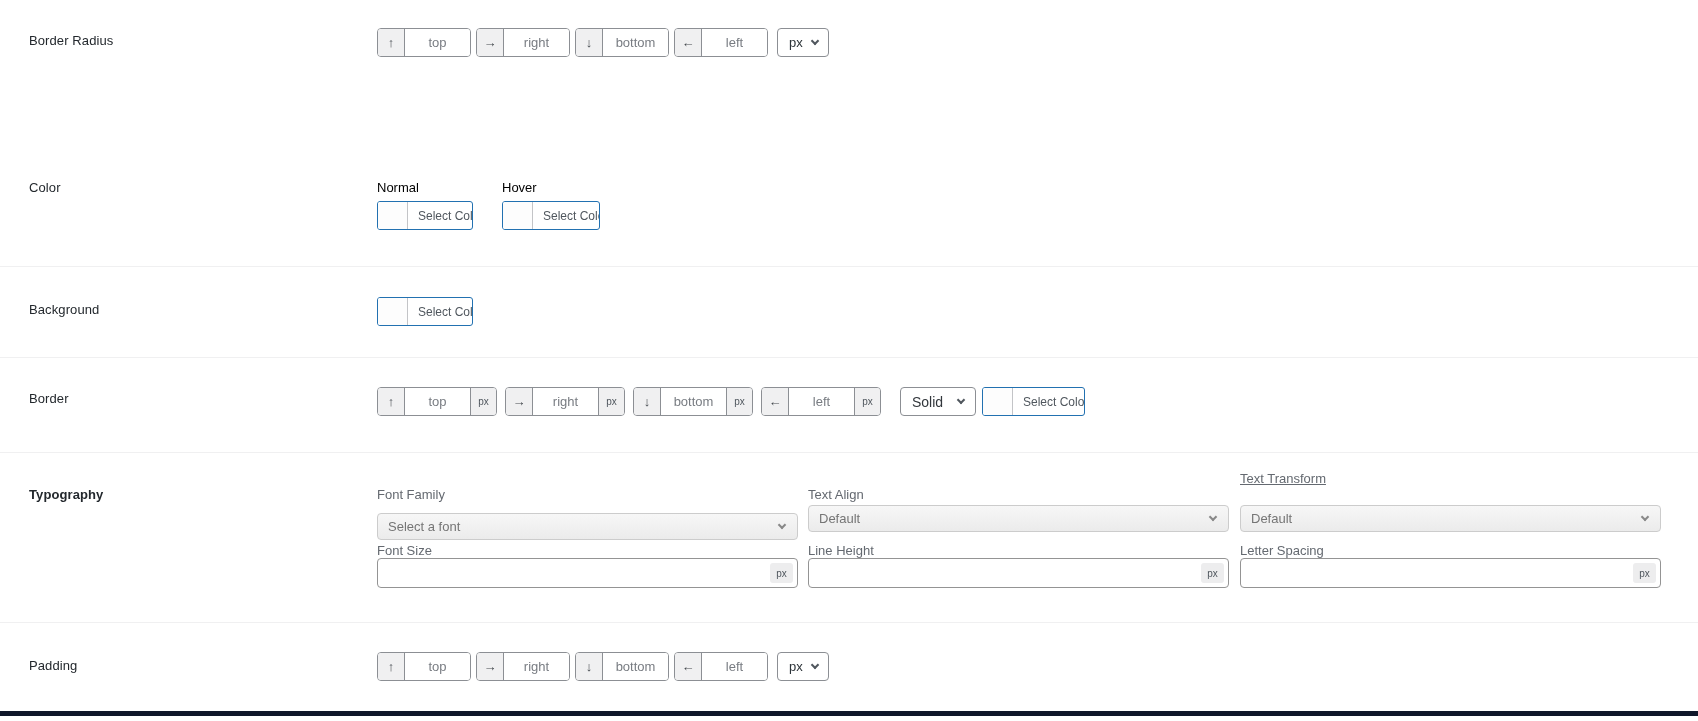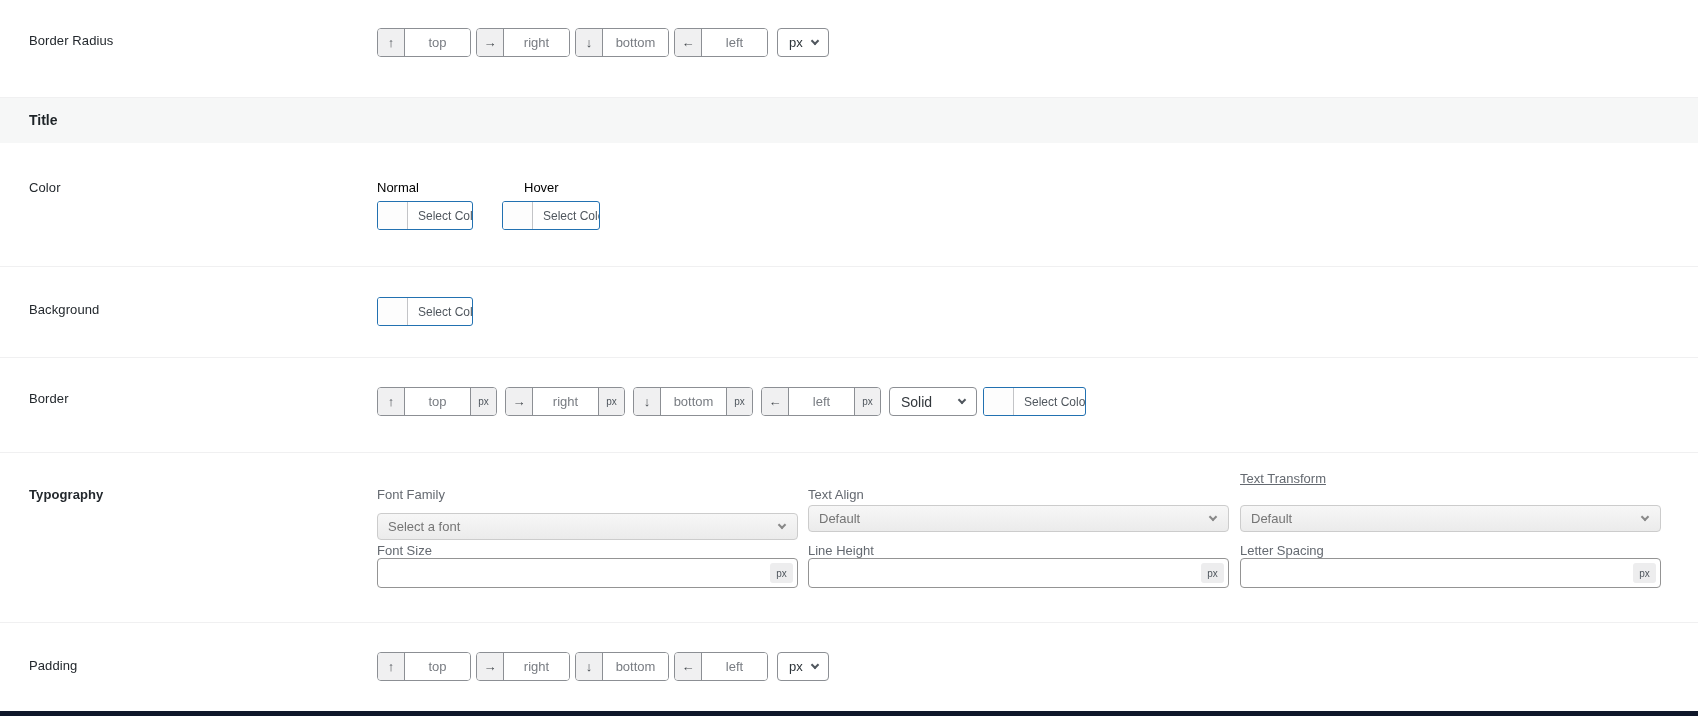--- a/index.html
+++ b/index.html
@@ -63,22 +63,22 @@
     cursor:pointer;
   }
   .chevron {
     display:inline-block; width:6px; height:6px;
     border-right:2px solid #50575e; border-bottom:2px solid #50575e;
     transform:rotate(45deg); margin-left:9px; margin-top:-3px;
   }
 
   
   .style-select {
-    height:29px; margin-left:8px; padding:0 11px;
-    display:flex; align-items:center; justify-content:space-between; width:88px;
+    height:29px; margin-left:19px; padding:0 11px;
+    display:flex; align-items:center; justify-content:space-between; width:76px;
     background:#fff; border:1px solid #8c8f94; border-radius:4px;
     font-family:"Liberation Sans", sans-serif; font-size:14px; color:#32373c;
     cursor:pointer;
   }
 
   
   .select-color {
     position:absolute; height:29px;
     display:flex; align-items:stretch;
     background:#fff; border:1px solid #2271b1; border-radius:3px;
@@ -146,28 +146,25 @@
         <span class="arrow-seg">←</span>
         <input class="side-input" type="text" placeholder="left" style="">
       </div>
       <div class="unit-select">
         <span>px</span>
         <span class="chevron"></span>
       </div>
     </div>
   </div>
 
-  <div id="band-title">
-    <div class="band-label">Title</div>
-  </div>
 
   <div class="row row-divider" style="top:143px; height:124px;">
     <div class="row-label" style="top:37px;">Color</div>
     <div class="sub-label" style="left:377px; top:37px;">Normal</div>
-    <div class="sub-label" style="left:524px; top:37px;">Hover</div>
+    <div class="sub-label" style="left:502px; top:37px;">Hover</div>
     <button class="select-color" style="left:377px; top:58px; width:96px;">
       <span class="swatch"></span>
       <span class="sc-label">Select Color</span>
     </button>
     <button class="select-color" style="left:502px; top:58px; width:98px;">
       <span class="swatch"></span>
       <span class="sc-label">Select Color</span>
     </button>
   </div>
 

